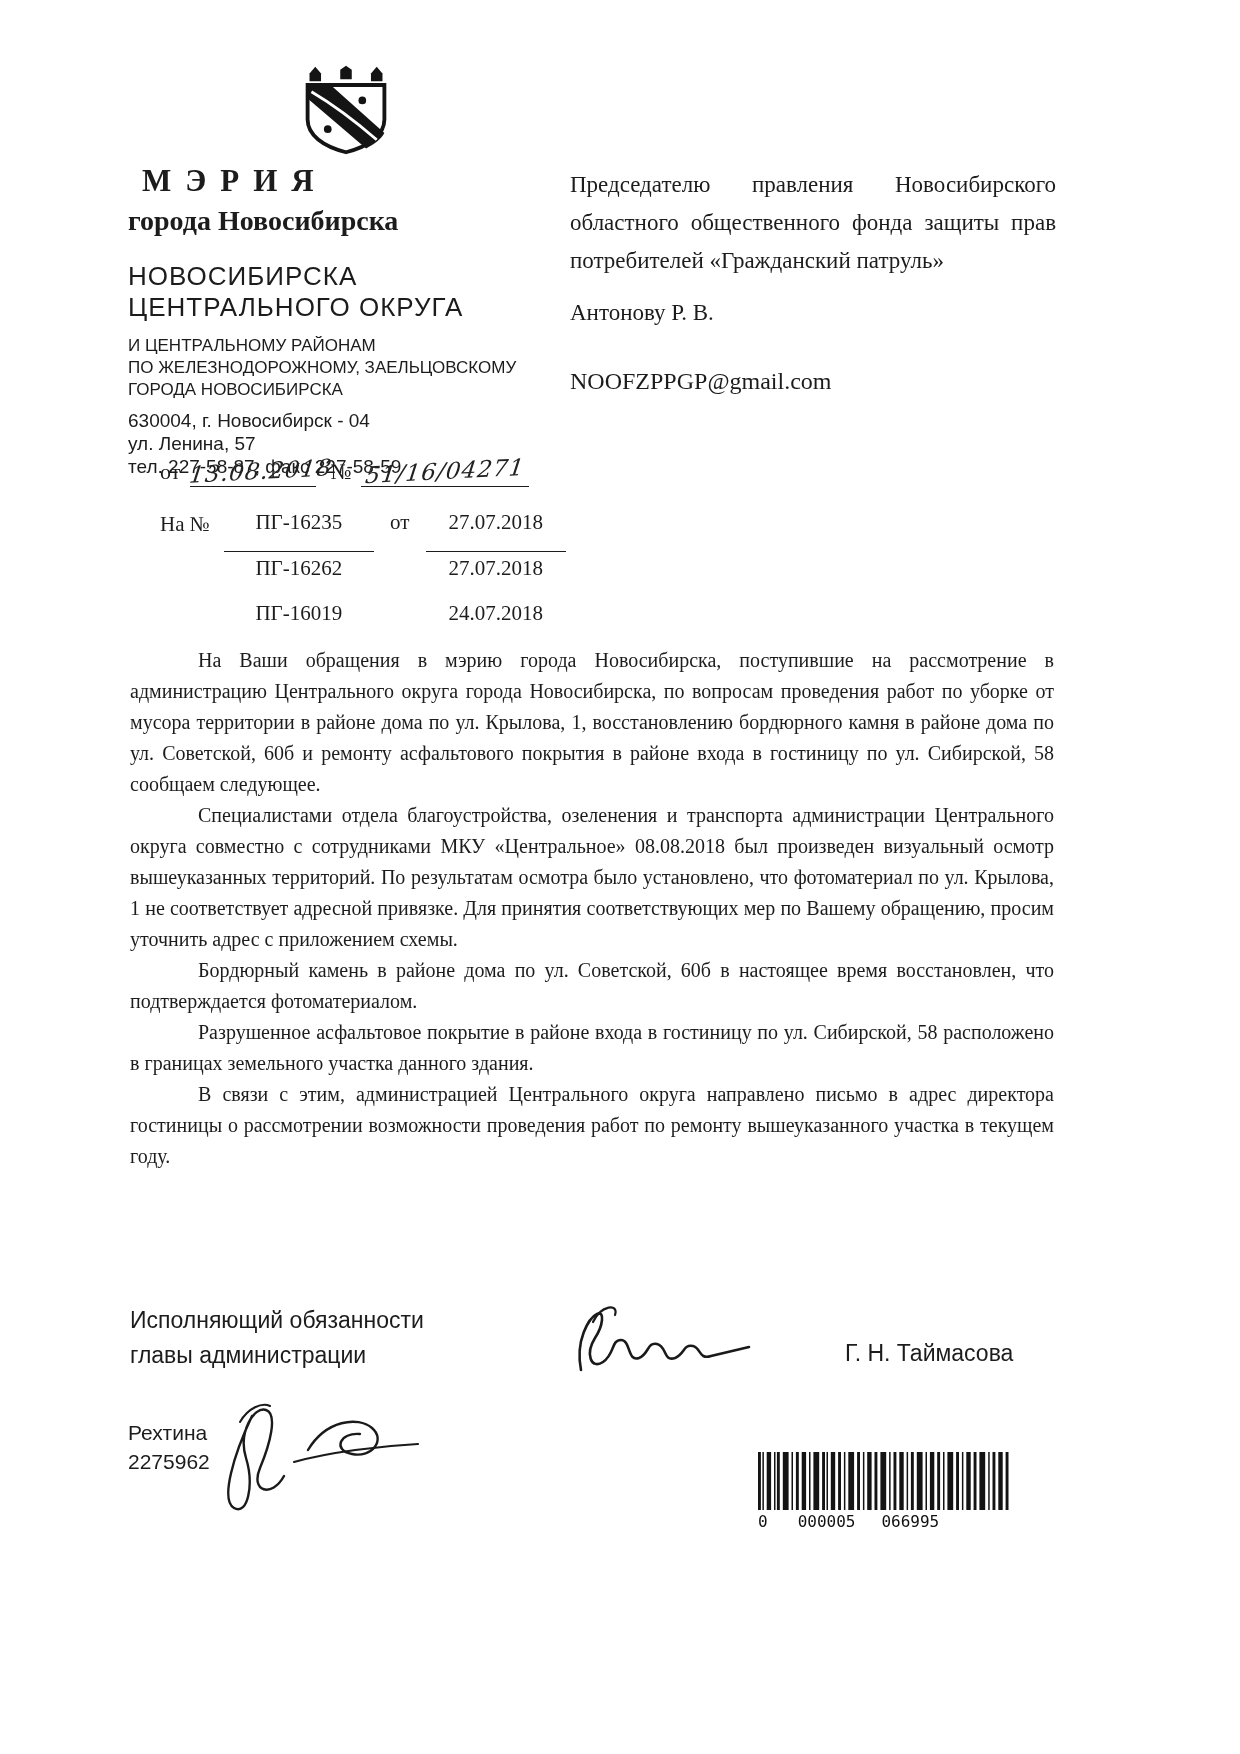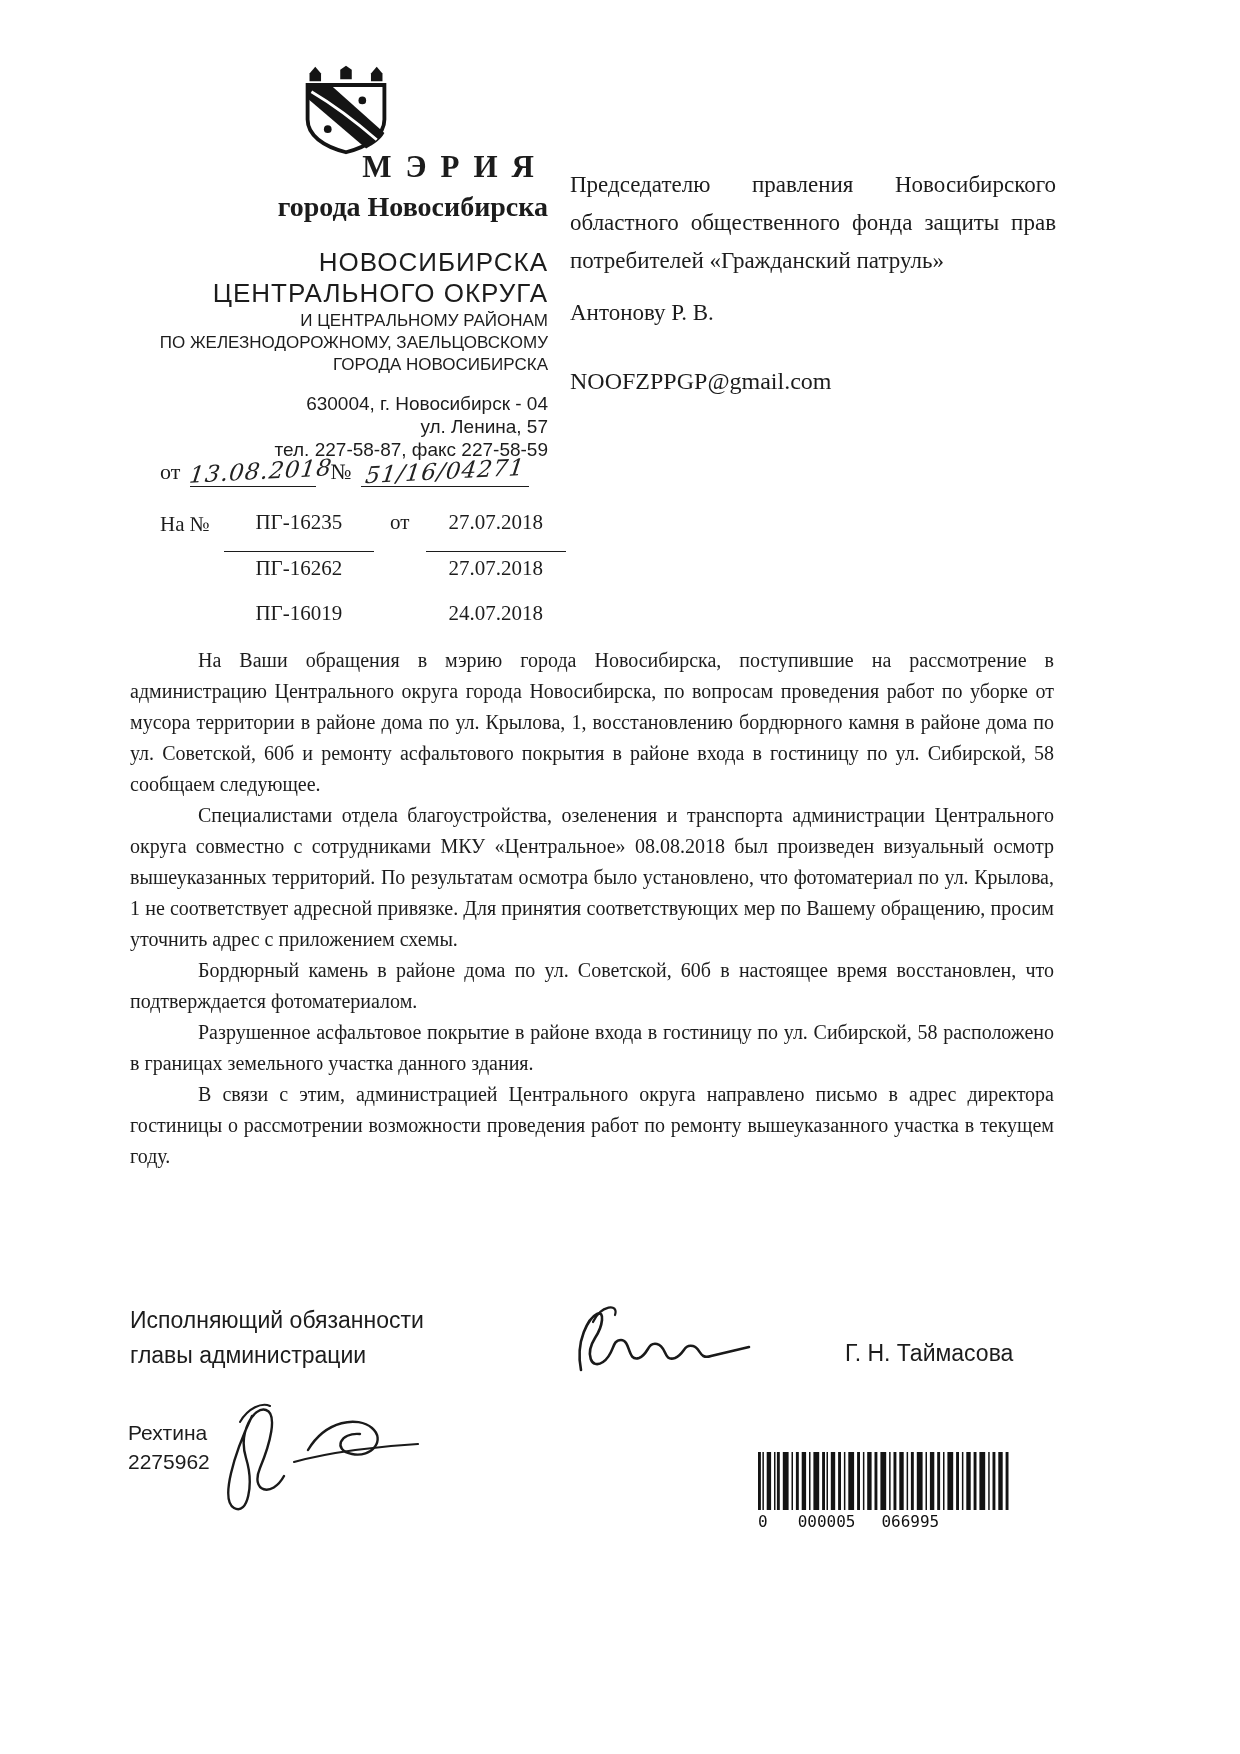--- a/index.html
+++ b/index.html
@@ -7,28 +7,28 @@
   .page {
     position:relative; width:1240px; height:1754px;
     background:#ffffff; margin:0 auto; overflow:hidden;
     color:#1c1c1c;
   }
 
   
   .emblem { position:absolute; left:298px; top:64px; width:96px; height:92px; }
 
   
-  .org-block { position:absolute; left:128px; top:149px; width:420px; text-align:right; }
+  .org-block { position:absolute; left:128px; top:163px; width:420px; text-align:left; }
   .org-line1 { font-family:"Liberation Serif", serif; font-weight:bold; font-size:31px; letter-spacing:14px; padding-left:14px; }
   .org-line2 { font-family:"Liberation Serif", serif; font-weight:bold; font-size:28px; margin-top:6px; margin-bottom:24px; }
   .org-line3 { font-family:"Liberation Sans", sans-serif; font-size:26px; letter-spacing:1px; }
-  .org-line4 { font-family:"Liberation Sans", sans-serif; font-size:26px; letter-spacing:1px; margin-bottom:1px; }
+  .org-line4 { font-family:"Liberation Sans", sans-serif; font-size:26px; letter-spacing:1px; margin-bottom:12px; }
   .org-small { font-family:"Liberation Sans", sans-serif; font-size:17px; line-height:22px; }
   .org-addr  { font-family:"Liberation Sans", sans-serif; font-size:19px; line-height:23px; }
-  .org-addr.first { margin-top:16px; }
+  .org-addr.first { margin-top:8px; }
 
   
   .recipient-block { position:absolute; left:570px; top:166px; width:486px; }
   .recipient-addr { font-family:Liberation Serif, serif; font-size:23px; line-height:38px; text-align:justify; }
   .recipient-name { font-family:"Liberation Serif", serif; font-size:23px; margin-top:20px; }
   .recipient-email { font-family:"Liberation Serif", serif; font-size:24px; margin-top:42px; }
 
   
   .ref-line { position:absolute; left:160px; top:458px; font-family:"Liberation Serif", serif; font-size:22px;
               display:flex; align-items:flex-end; gap:10px; }

